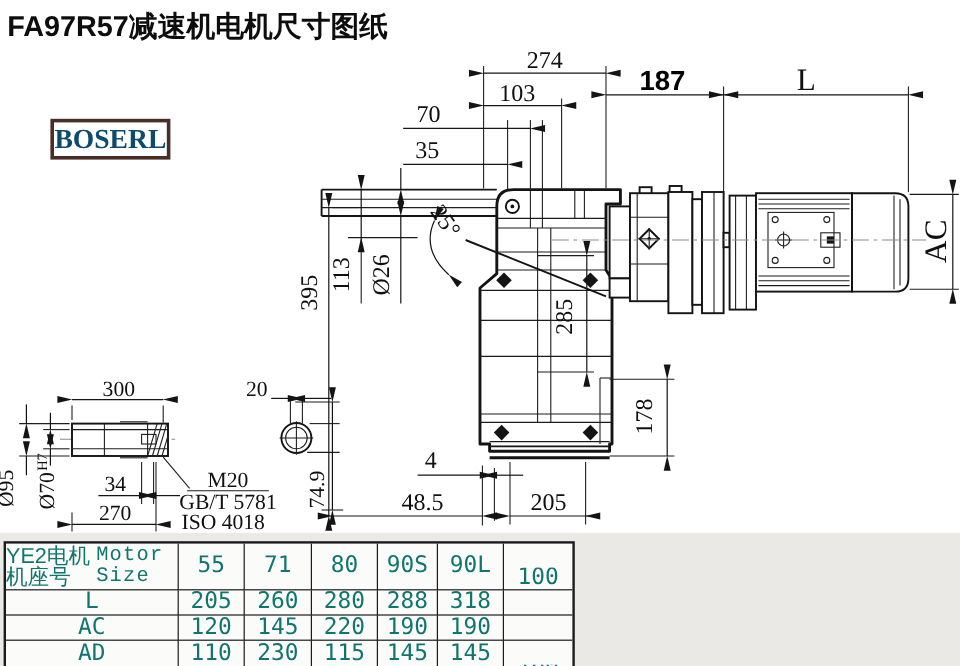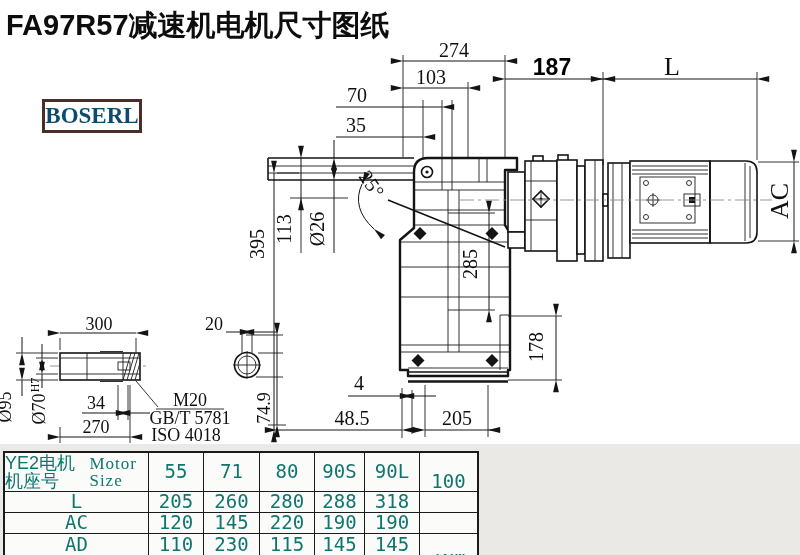--- a/index.html
+++ b/index.html
@@ -1,18 +1,18 @@
 <!DOCTYPE html>
 <html><head>
 <meta charset="utf-8">
 <style>
   html,body{margin:0;padding:0;}
   body{width:800px;height:555px;position:relative;background:#ffffff;overflow:hidden;
        font-family:"Liberation Sans","DejaVu Sans",sans-serif;}
-  .title{position:absolute;left:6px;top:6px;font-size:29px;font-weight:bold;color:#0d0d0d;
+  .title{position:absolute;left:6px;top:6px;font-size:24px;font-weight:bold;color:#0d0d0d;
          letter-spacing:0px;white-space:nowrap;}
   .logo{position:absolute;left:42px;top:99px;width:94px;height:28px;border:3px solid #4b2d28;
         color:#0c4a6e;font-family:"Liberation Serif","DejaVu Serif",serif;font-weight:bold;
         font-size:23px;display:flex;align-items:center;justify-content:center;background:#fff;}
   .grayband{position:absolute;left:0;top:444px;width:800px;height:111px;background:#ebe9e5;}
   svg{position:absolute;left:0;top:0;}
   .t{stroke:#141414;stroke-width:2.4;fill:none;stroke-linejoin:round;}
   .tf{stroke:#141414;stroke-width:2.4;fill:#fff;stroke-linejoin:round;}
   .m{stroke:#141414;stroke-width:1.6;fill:none;}
   .mf{stroke:#141414;stroke-width:1.6;fill:#fff;}
@@ -28,21 +28,21 @@
   .tbl{position:absolute;left:3px;top:451px;border:2.5px solid #1b1b1b;background:#fbfbfa;
        display:grid;grid-template-columns:144px 55px 56px 55px 50px 55px 57px;
        grid-template-rows:39px 21px 21px 21px;}
   .tbl .c{border-right:1.6px solid #1b1b1b;border-bottom:1.6px solid #1b1b1b;
           display:flex;align-items:center;justify-content:center;flex-direction:row;
           font-family:"DejaVu Sans Mono","Liberation Mono",monospace;font-size:19px;
           color:#0f766e;line-height:1.02;overflow:hidden;}
   .tbl .c:nth-child(7n){border-right:none;margin-top:20px;}
   .tbl .c:nth-child(n+22){border-bottom:none;}
   .hcn{font-family:"Liberation Sans","DejaVu Sans",sans-serif;font-size:18px;}
-  .hen{font-family:Liberation Serif, serif;font-size:17px;letter-spacing:1px;}
+  .hen{font-family:Liberation Mono, monospace;font-size:17px;letter-spacing:1px;}
 </style>
 </head>
 <body>
 
 <div class="grayband"></div>
 
 <svg width="800" height="555" viewBox="0 0 800 555">
   <defs>
     <marker id="ar" markerUnits="userSpaceOnUse" markerWidth="14" markerHeight="10" refX="0.8" refY="5" orient="auto-start-reverse">
       <path d="M0.5,5 L13,2.1 L13,7.9 Z" fill="#141414"></path>

